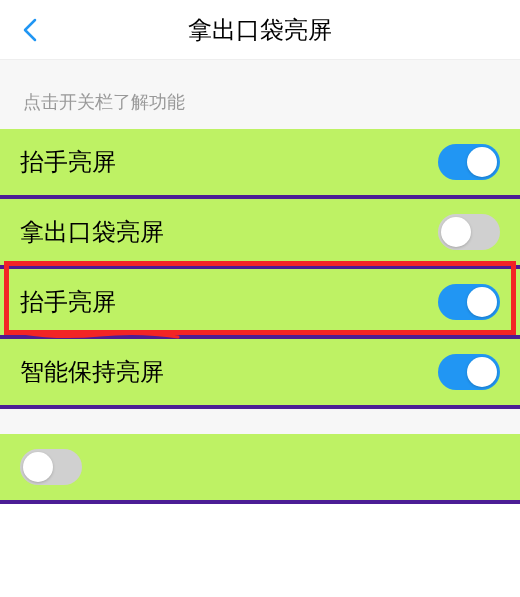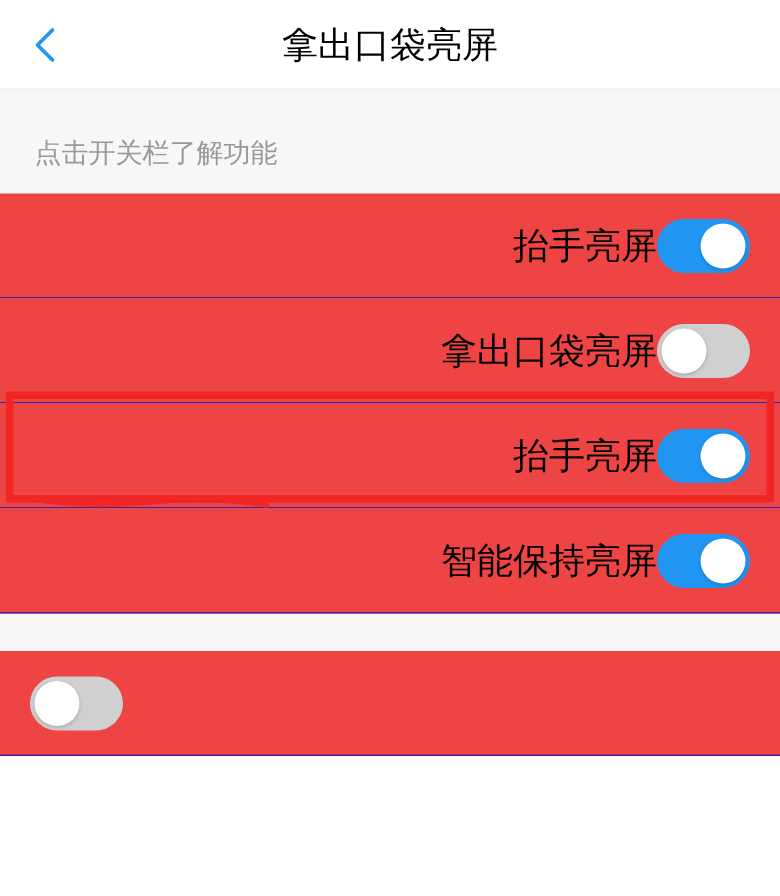--- a/index.html
+++ b/index.html
@@ -48,24 +48,23 @@
       padding: 30px 20px 15px 23px;
       font-size: 18px;
       color: #999;
       background: #f7f7f7;
     }
     .row {
       height: 70px;
       display: flex;
       align-items: center;
       padding: 0 20px;
-      background: #ef4444;
-      border-bottom: 1px solid #4c1d95;
+      background: #bef264;
+      border-bottom: 4px solid #4c1d95;
       position: relative;
-      text-align: right;
     }
     .row-label {
       flex: 1;
       font-size: 24px;
       color: #000;
     }
     .toggle {
       width: 62px;
       height: 36px;
       border-radius: 18px;

